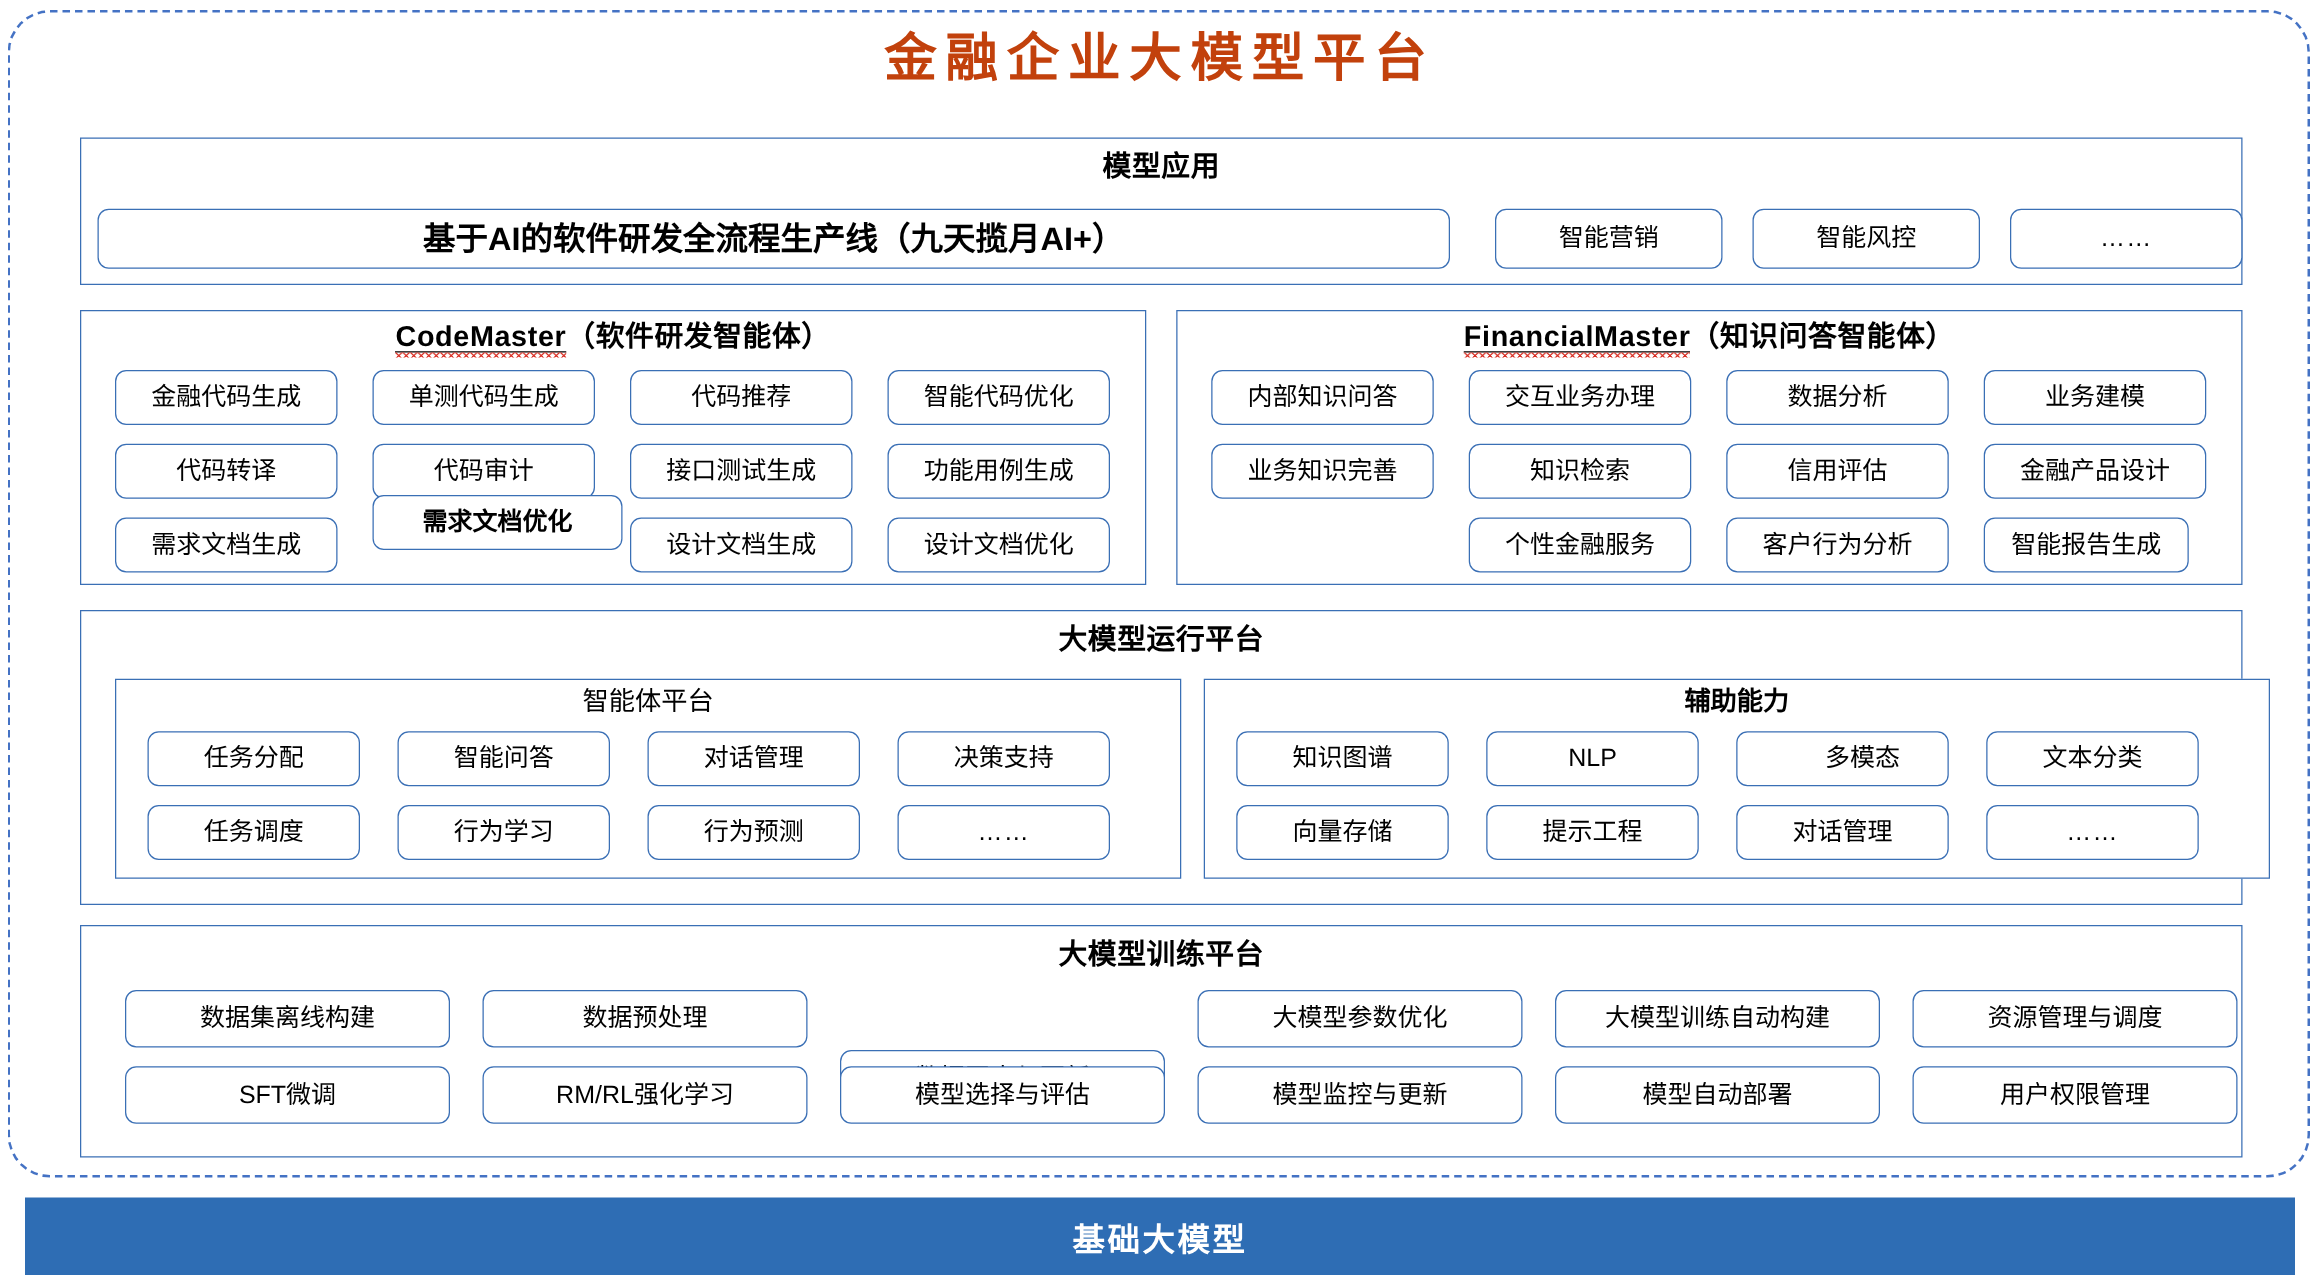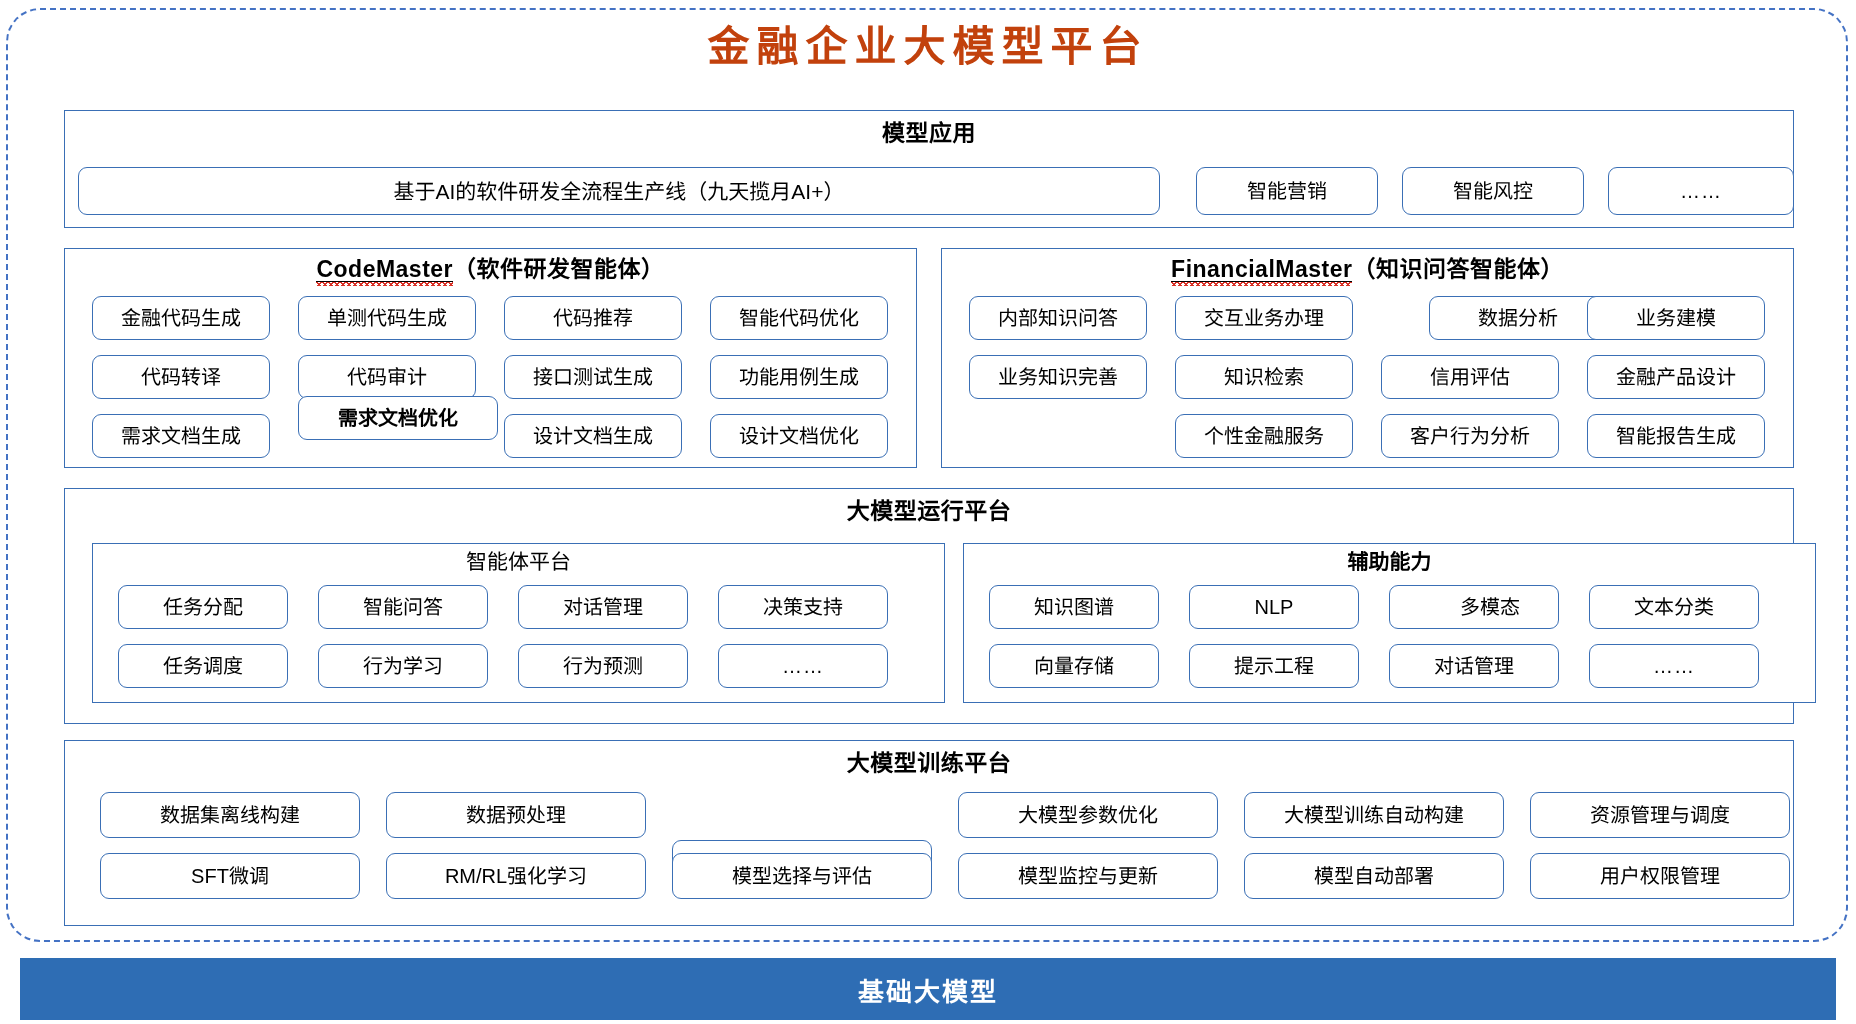--- a/index.html
+++ b/index.html
@@ -118,22 +118,22 @@
     display: flex;
     align-items: center;
     justify-content: center;
     font-size: 20px;
     color: #000000;
     text-align: center;
     white-space: nowrap;
     line-height: 1;
   }
   .chip.bold {
-    font-weight: 400;
-    font-size: 21px;
+    font-weight: 700;
+    font-size: 26px;
   }
   .chip.dots {
     letter-spacing: 1px;
   }
 
   
   .base-bar {
     position: absolute;
     left: 20px;
     top: 958px;
@@ -182,31 +182,31 @@
   <div class="chip" style="left:92px;  top:414px; width:178px; height:44px;">需求文档生成</div>
   <div class="chip" style="left:298px; top:396px; width:200px; height:44px;font-weight:bold;">需求文档优化</div>
   <div class="chip" style="left:504px; top:414px; width:178px; height:44px;">设计文档生成</div>
   <div class="chip" style="left:710px; top:414px; width:178px; height:44px;">设计文档优化</div>
 
   <div class="section-box" style="left:941px; top:248px; width:853px; height:220px;">
     <div class="section-title with-underline" style="margin-top:8px;"><span class="spell">FinancialMaster</span><span>（知识问答智能体）</span></div>
   </div>
   <div class="chip" style="left:969px;  top:296px; width:178px; height:44px;">内部知识问答</div>
   <div class="chip" style="left:1175px; top:296px; width:178px; height:44px;">交互业务办理</div>
-  <div class="chip" style="left:1381px; top:296px; width:178px; height:44px;margin-left:48px;">数据分析</div>
+  <div class="chip" style="left:1381px; top:296px; width:178px; height:44px;">数据分析</div>
   <div class="chip" style="left:1587px; top:296px; width:178px; height:44px;">业务建模</div>
 
   <div class="chip" style="left:969px;  top:355px; width:178px; height:44px;">业务知识完善</div>
   <div class="chip" style="left:1175px; top:355px; width:178px; height:44px;">知识检索</div>
   <div class="chip" style="left:1381px; top:355px; width:178px; height:44px;">信用评估</div>
   <div class="chip" style="left:1587px; top:355px; width:178px; height:44px;">金融产品设计</div>
 
   <div class="chip" style="left:1175px; top:414px; width:178px; height:44px;">个性金融服务</div>
   <div class="chip" style="left:1381px; top:414px; width:178px; height:44px;">客户行为分析</div>
-  <div class="chip" style="left:1587px; top:414px; width:178px; height:44px;">智能报告生成</div>
+  <div class="chip" style="left:1587px; top:414px; width:164px; height:44px;">智能报告生成</div>
 
   <div class="section-box" style="left:64px; top:488px; width:1730px; height:236px;">
     <div class="section-title" style="margin-top:10px;">大模型运行平台</div>
   </div>
 
   <div class="sub-panel" style="left:92px; top:543px; width:853px; height:160px;">
     <div class="sub-title" style="margin-top:6px;">智能体平台</div>
   </div>
   <div class="chip" style="left:118px; top:585px; width:170px; height:44px;">任务分配</div>
   <div class="chip" style="left:318px; top:585px; width:170px; height:44px;">智能问答</div>

